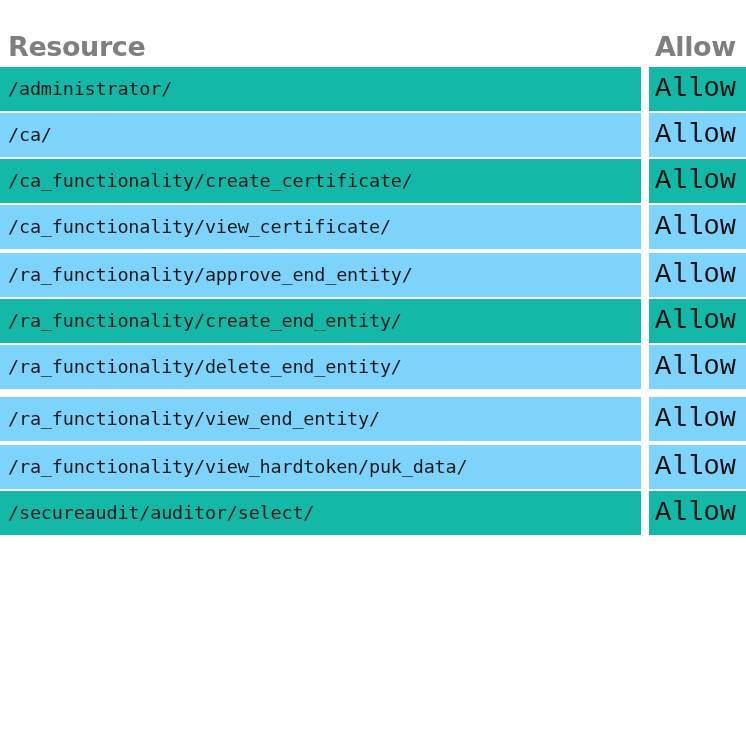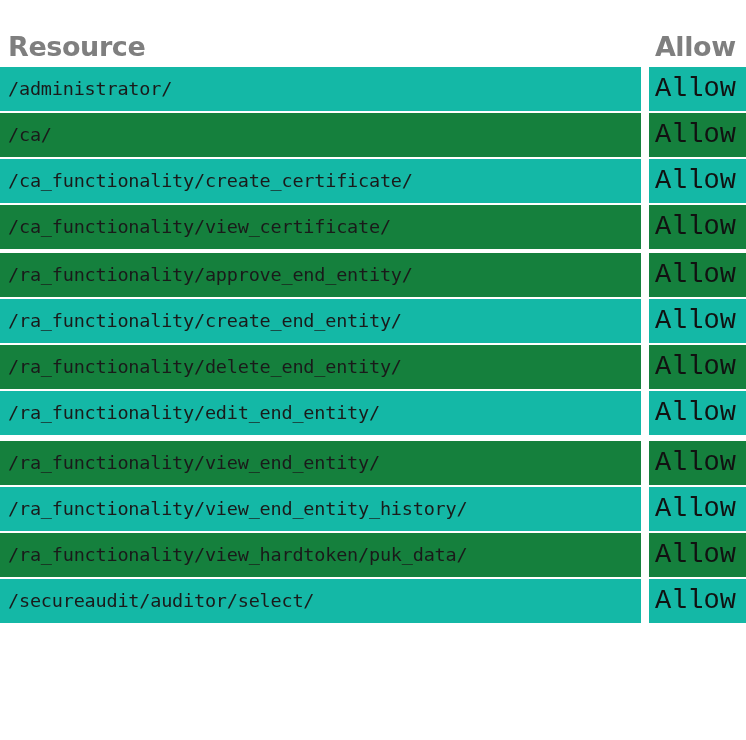--- a/index.html
+++ b/index.html
@@ -77,21 +77,21 @@
     white-space: nowrap;
   }
 
   
   .row-odd .cell-resource,
   .row-odd .cell-rule {
     background: #14b8a6;
   }
   .row-even .cell-resource,
   .row-even .cell-rule {
-    background: #15803d;
+    background: #7dd3fc;
   }
 
   
   .row-gap td {
     height: 2px;
     padding: 0;
     background: #ffffff;
     font-size: 0;
     line-height: 0;
   }
@@ -165,46 +165,36 @@
         <td colspan="3"></td>
       </tr>
       <tr class="data-row row-even">
         <td class="cell-resource">/ra_functionality/delete_end_entity/</td>
         <td class="cell-gap"></td>
         <td class="cell-rule">Allow</td>
       </tr>
       <tr class="row-gap">
         <td colspan="3"></td>
       </tr>
-      <tr class="data-row row-odd">
-        <td class="cell-resource">/ra_functionality/edit_end_entity/</td>
-        <td class="cell-gap"></td>
-        <td class="cell-rule">Allow</td>
-      </tr>
       <tr class="row-gap">
         <td colspan="3"></td>
       </tr>
       <tr class="row-gap">
         <td colspan="3"></td>
       </tr>
       <tr class="row-gap">
         <td colspan="3"></td>
       </tr>
       <tr class="data-row row-even">
         <td class="cell-resource">/ra_functionality/view_end_entity/</td>
         <td class="cell-gap"></td>
         <td class="cell-rule">Allow</td>
       </tr>
       <tr class="row-gap">
         <td colspan="3"></td>
-      </tr>
-      <tr class="data-row row-odd">
-        <td class="cell-resource">/ra_functionality/view_end_entity_history/</td>
-        <td class="cell-gap"></td>
-        <td class="cell-rule">Allow</td>
       </tr>
       <tr class="row-gap">
         <td colspan="3"></td>
       </tr>
       <tr class="data-row row-even">
         <td class="cell-resource">/ra_functionality/view_hardtoken/puk_data/</td>
         <td class="cell-gap"></td>
         <td class="cell-rule">Allow</td>
       </tr>
       <tr class="row-gap">

